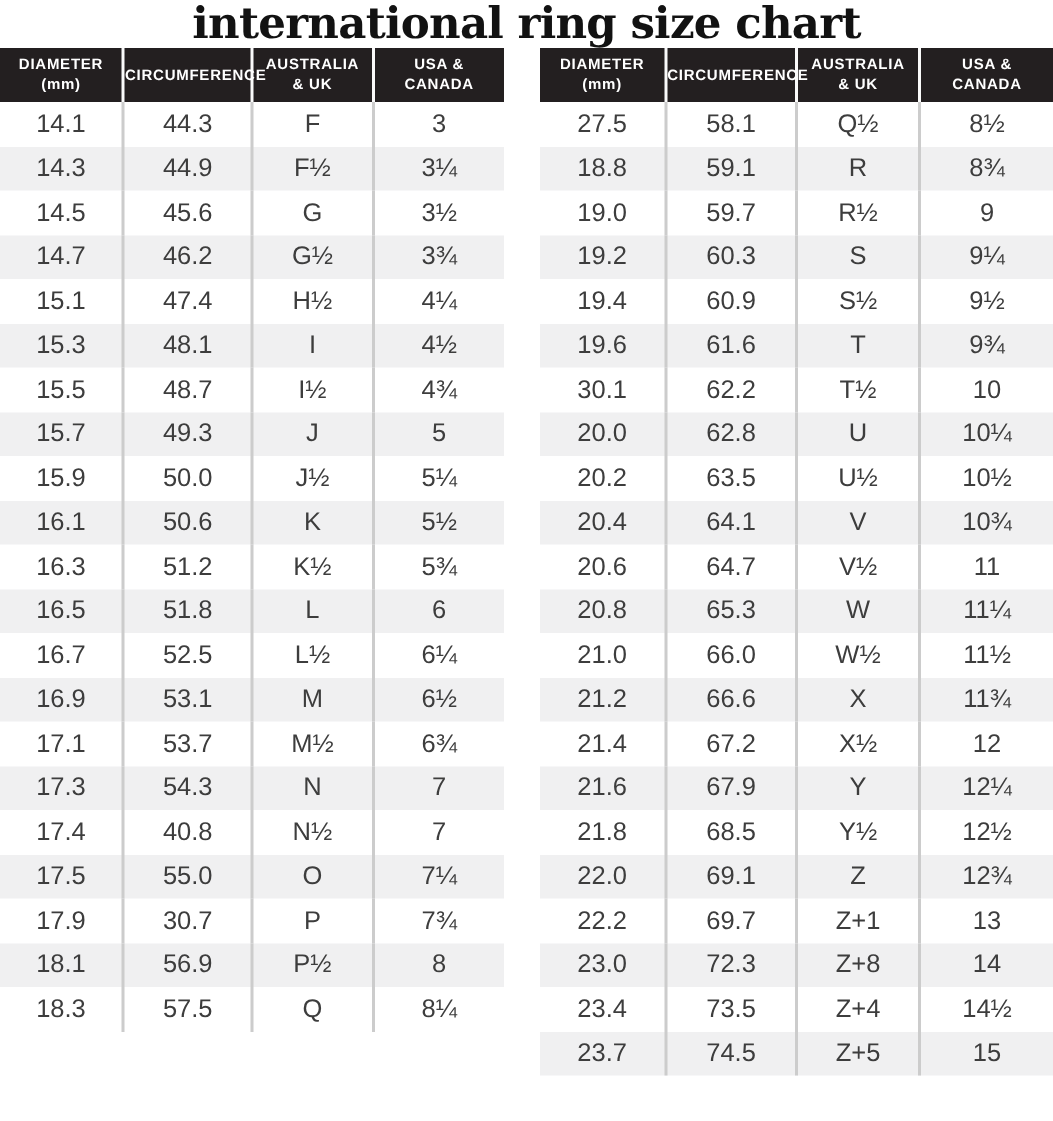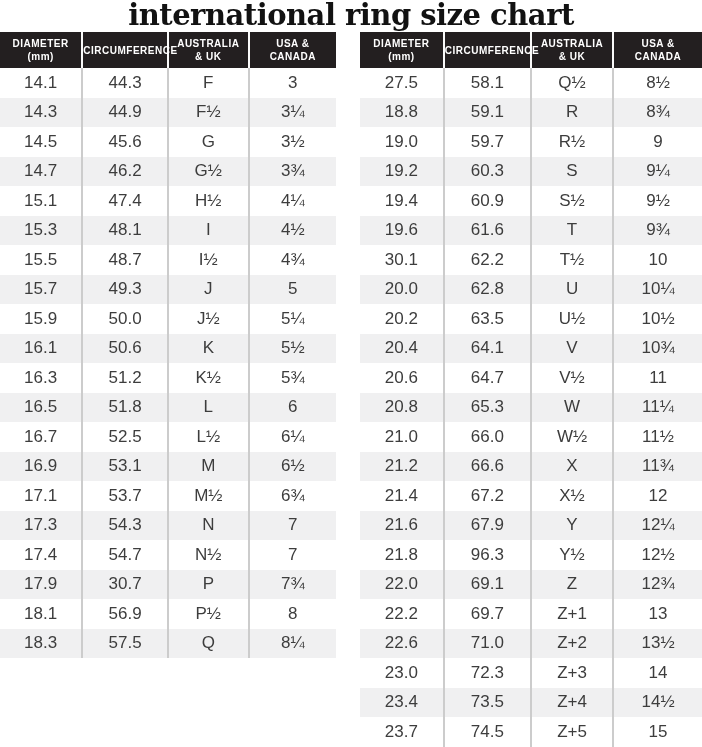--- a/index.html
+++ b/index.html
@@ -204,23 +204,29 @@
             <td>6¾</td>
           </tr>
           <tr>
             <td>17.3</td>
             <td>54.3</td>
             <td>N</td>
             <td>7</td>
           </tr>
           <tr>
             <td>17.4</td>
-            <td>54.7</td>
+            <td>40.8</td>
             <td>N½</td>
             <td>7</td>
+          </tr>
+          <tr>
+            <td>17.5</td>
+            <td>55.0</td>
+            <td>O</td>
+            <td>7¼</td>
           </tr>
           <tr>
             <td>17.9</td>
             <td>30.7</td>
             <td>P</td>
             <td>7¾</td>
           </tr>
           <tr>
             <td>18.1</td>
             <td>56.9</td>
@@ -357,46 +363,40 @@
             <td>12</td>
           </tr>
           <tr>
             <td>21.6</td>
             <td>67.9</td>
             <td>Y</td>
             <td>12¼</td>
           </tr>
           <tr>
             <td>21.8</td>
-            <td>96.3</td>
+            <td>68.5</td>
             <td>Y½</td>
             <td>12½</td>
           </tr>
           <tr>
             <td>22.0</td>
             <td>69.1</td>
             <td>Z</td>
             <td>12¾</td>
           </tr>
           <tr>
             <td>22.2</td>
             <td>69.7</td>
             <td>Z+1</td>
             <td>13</td>
           </tr>
           <tr>
-            <td>22.6</td>
-            <td>71.0</td>
-            <td>Z+2</td>
-            <td>13½</td>
-          </tr>
-          <tr>
             <td>23.0</td>
             <td>72.3</td>
-            <td>Z+3</td>
+            <td>Z+8</td>
             <td>14</td>
           </tr>
           <tr>
             <td>23.4</td>
             <td>73.5</td>
             <td>Z+4</td>
             <td>14½</td>
           </tr>
           <tr>
             <td>23.7</td>

